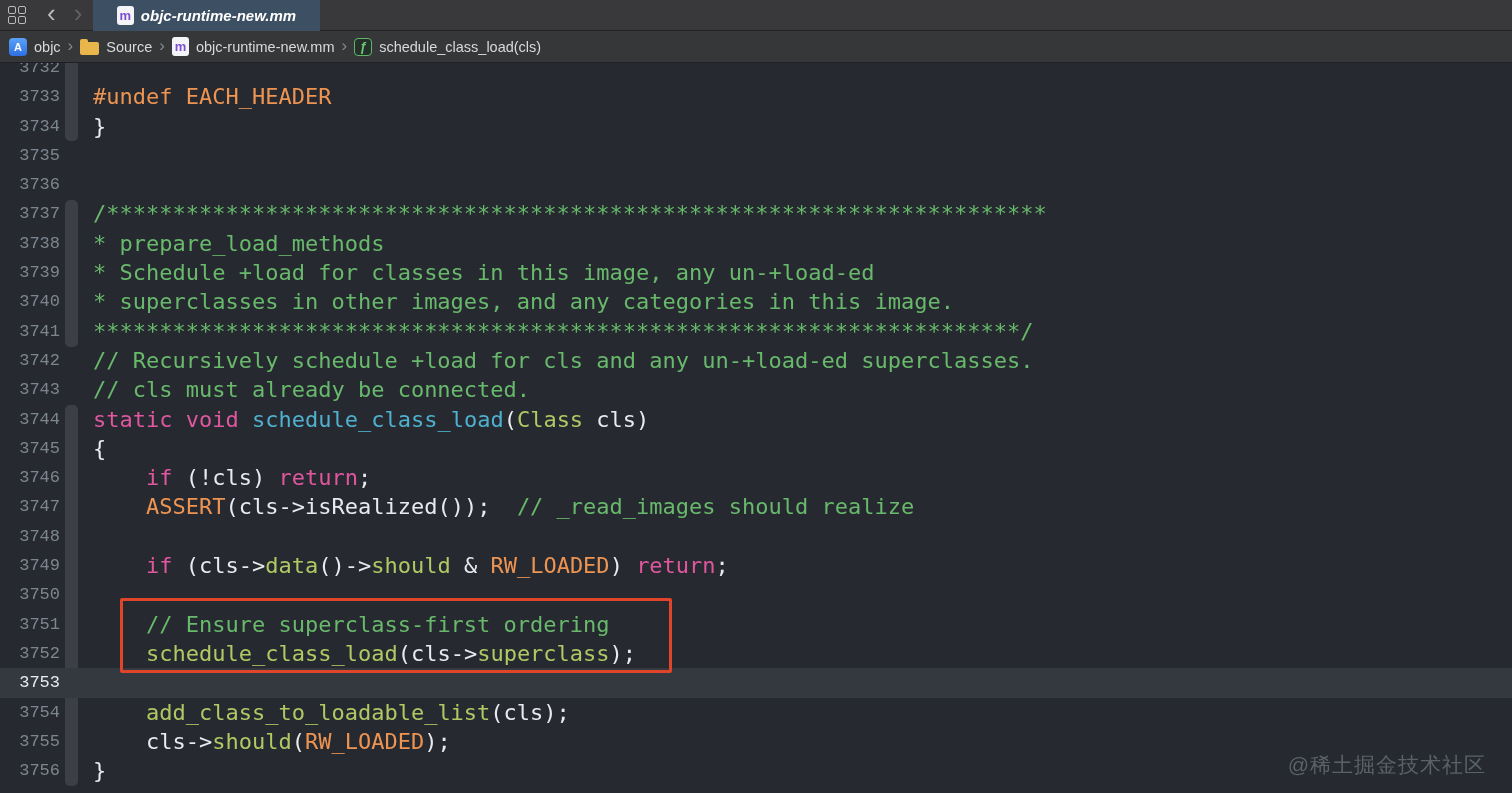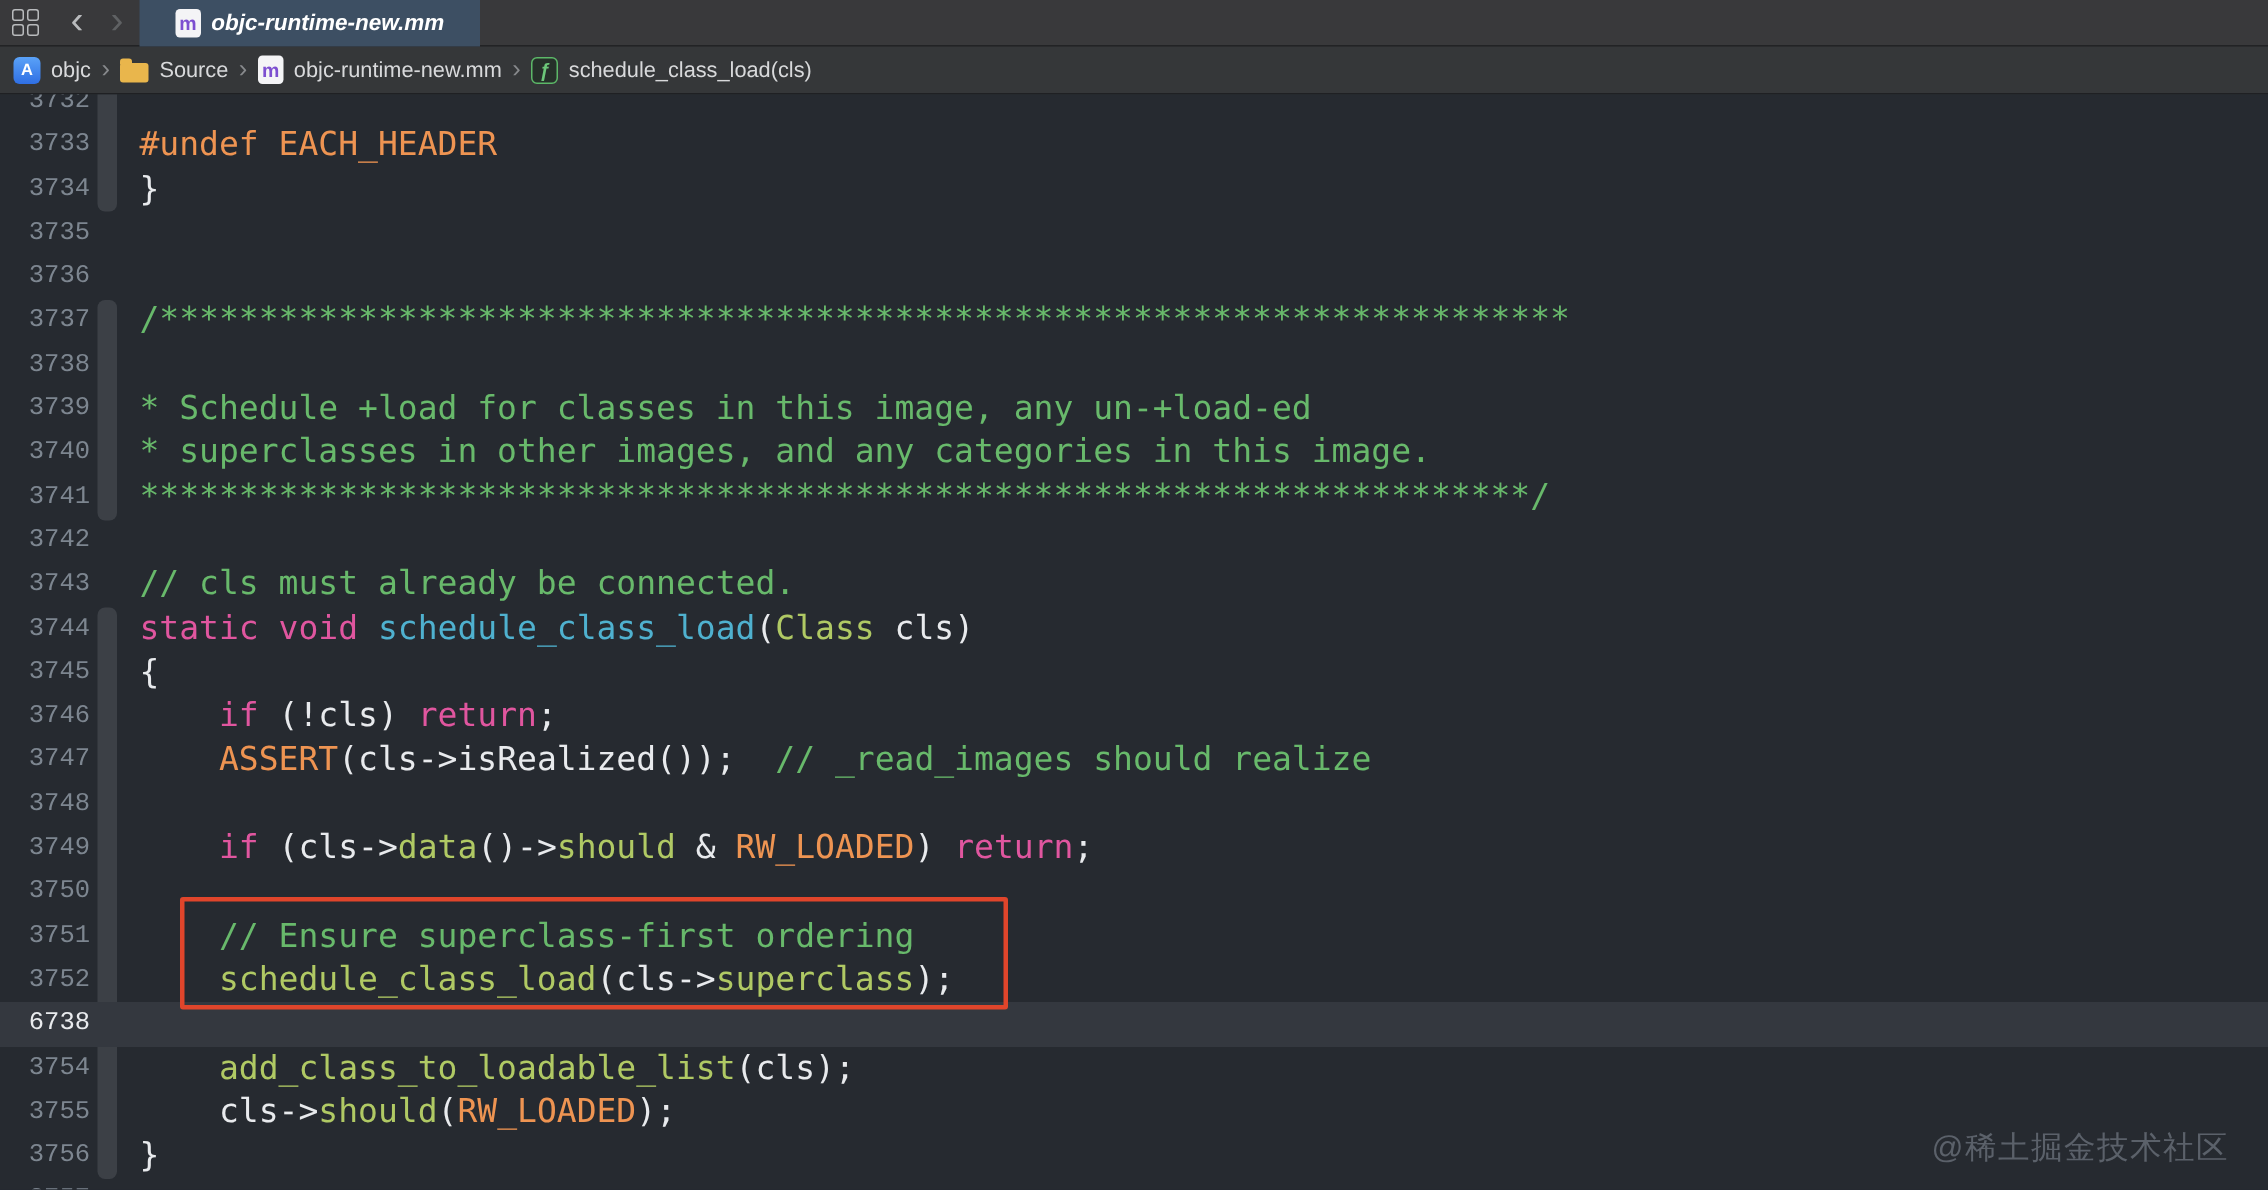--- a/index.html
+++ b/index.html
@@ -137,35 +137,37 @@
       <div class="row">
         <span class="num">3736</span>
         <span class="code"></span>
       </div>
       <div class="row">
         <span class="num">3737</span>
         <span class="code"><span class="cmt">/***********************************************************************</span></span>
       </div>
       <div class="row">
         <span class="num">3738</span>
+        <span class="code"><span class="cmt">* prepare_load_methods</span></span>
       </div>
       <div class="row">
         <span class="num">3739</span>
         <span class="code"><span class="cmt">* Schedule +load for classes in this image, any un-+load-ed</span></span>
       </div>
       <div class="row">
         <span class="num">3740</span>
         <span class="code"><span class="cmt">* superclasses in other images, and any categories in this image.</span></span>
       </div>
       <div class="row">
         <span class="num">3741</span>
         <span class="code"><span class="cmt">**********************************************************************/</span></span>
       </div>
       <div class="row">
         <span class="num">3742</span>
+        <span class="code"><span class="cmt">// Recursively schedule +load for cls and any un-+load-ed superclasses.</span></span>
       </div>
       <div class="row">
         <span class="num">3743</span>
         <span class="code"><span class="cmt">// cls must already be connected.</span></span>
       </div>
       <div class="row">
         <span class="num">3744</span>
         <span class="code"><span class="kw">static</span><span class="plain"> </span><span class="kw">void</span><span class="plain"> </span><span class="fn">schedule_class_load</span><span class="plain">(</span><span class="type">Class</span><span class="plain"> cls)</span></span>
       </div>
       <div class="row">
@@ -194,21 +196,21 @@
       </div>
       <div class="row">
         <span class="num">3751</span>
         <span class="code"><span class="plain">    </span><span class="cmt">// Ensure superclass-first ordering</span></span>
       </div>
       <div class="row">
         <span class="num">3752</span>
         <span class="code"><span class="plain">    </span><span class="call">schedule_class_load</span><span class="plain">(cls-&gt;</span><span class="call">superclass</span><span class="plain">);</span></span>
       </div>
       <div class="row current">
-        <span class="num">6738</span>
+        <span class="num">3753</span>
         <span class="code"></span>
       </div>
       <div class="row">
         <span class="num">3754</span>
         <span class="code"><span class="plain">    </span><span class="call">add_class_to_loadable_list</span><span class="plain">(cls);</span></span>
       </div>
       <div class="row">
         <span class="num">3755</span>
         <span class="code"><span class="plain">    cls-&gt;</span><span class="call">should</span><span class="plain">(</span><span class="macro">RW_LOADED</span><span class="plain">);</span></span>
       </div>

